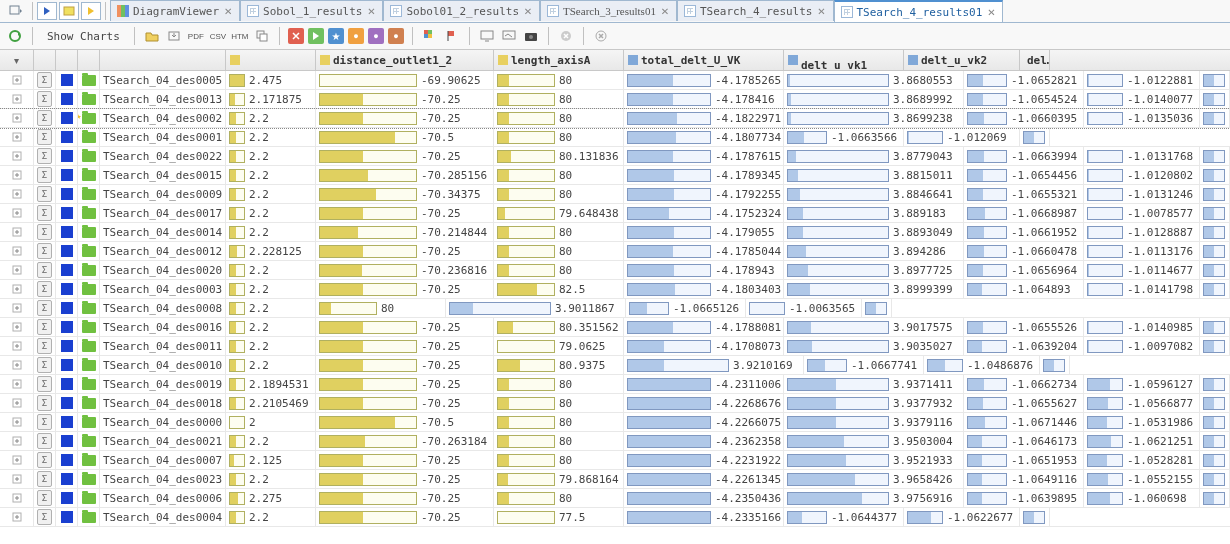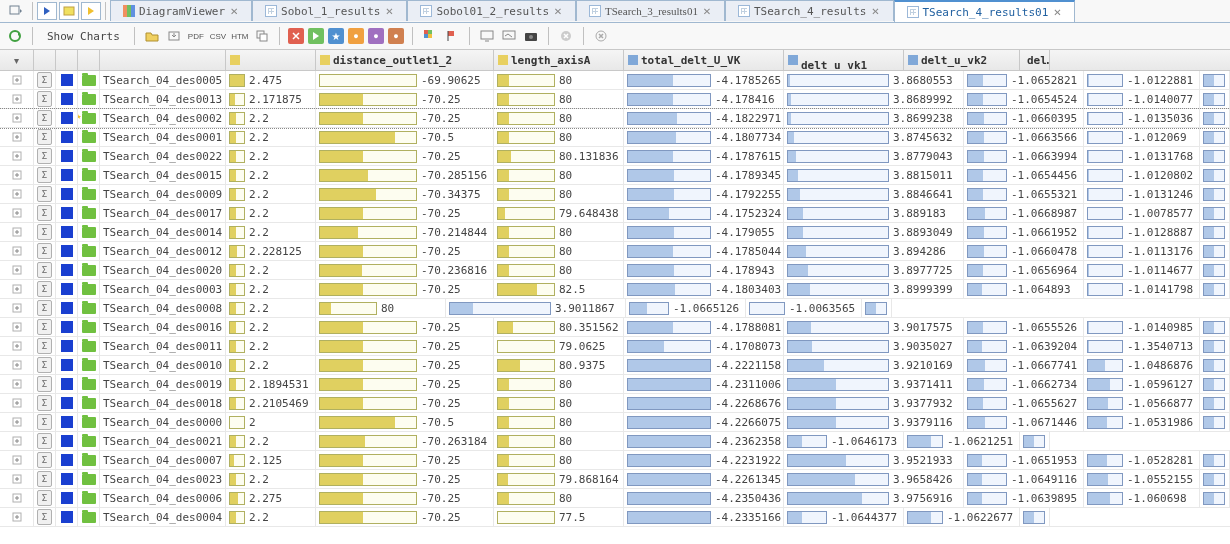--- a/index.html
+++ b/index.html
@@ -1,20 +1,20 @@
 <!DOCTYPE html>
 <html><head>
 <meta charset="utf-8">
 <style>
 html,body{margin:0;padding:0;font-family:"Microsoft YaHei",Arial,sans-serif;font-size:11px;color:#333;background:#fff;overflow:hidden}
 .app{width:1230px;height:544px;background:#f2f2f2;position:relative}
 .tabs{height:22px;border-bottom:1px solid #a0b8d0;display:flex;align-items:center;padding-left:4px;gap:2px;background:#f8f8f8}
 .tab-dd{width:24px;height:18px;display:flex;align-items:center;justify-content:center;cursor:pointer}
 .vsep{width:1px;height:18px;background:#c0c0c0;margin:0 2px}
-.tab{display:flex;align-items:center;padding:2px 12px;background:#eaeef5;border:1px solid #a0b8d0;border-bottom:none;height:16px;gap:4px;cursor:pointer;white-space:nowrap}
+.tab{display:flex;align-items:center;padding:2px 6px;background:#eaeef5;border:1px solid #a0b8d0;border-bottom:none;height:16px;gap:4px;cursor:pointer;white-space:nowrap}
 .tab.active{background:#fff;border-top:2px solid #5090d0}
 .tab-close{width:10px;height:10px;display:flex;align-items:center;justify-content:center;color:#888;font-size:10px}
 .tab-icon{width:12px;height:12px;display:inline-block}
 .tab-icon.chart{background:linear-gradient(90deg,#f09060 33%,#70c060 33% 66%,#6090e0 66%)}
 .tab-icon.grid{background:#fff;border:1px solid #9cb8d8;box-sizing:border-box;position:relative}
 .tab-icon.grid::before{content:"";position:absolute;inset:2px;background:linear-gradient(#c0d0e0 1px,transparent 1px),linear-gradient(90deg,#c0d0e0 1px,transparent 1px);background-size:3px 3px}
 .tab-play{width:18px;height:16px;background:#fff;border:1px solid #a0b8d0;display:flex;align-items:center;justify-content:center}
 .toolbar{height:26px;border-bottom:1px solid #c8c8c8;display:flex;align-items:center;padding:0 6px;gap:4px;background:#f8f8f8}
 .tb-btn{width:18px;height:18px;display:flex;align-items:center;justify-content:center;cursor:pointer;border-radius:2px}
 .tb-sep{width:1px;height:18px;background:#c0c0c0;margin:0 4px}
@@ -548,28 +548,20 @@
           </div>
         </div>
         <div class="cell c8">
           <div class="bar-wrap">
             <div class="bar-box blue" style="width: 82px;">
               <div class="bar-fill blue" style="width: 58%;"></div>
             </div>
             <span class="val">-4.1807734</span>
           </div>
         </div>
-        <div class="cell c9">
-          <div class="bar-wrap">
-            <div class="bar-box blue" style="width: 100px;">
-              <div class="bar-fill blue" style="width: 6%;"></div>
-            </div>
-            <span class="val">3.8745632</span>
-          </div>
-        </div>
         <div class="cell c10">
           <div class="bar-wrap">
             <div class="bar-box blue" style="width: 38px;">
               <div class="bar-fill blue" style="width: 43%;"></div>
             </div>
             <span class="val">-1.0663566</span>
           </div>
         </div>
         <div class="cell c11">
           <div class="bar-wrap">
@@ -1433,21 +1425,21 @@
               <div class="bar-fill blue" style="width: 36%;"></div>
             </div>
             <span class="val">-1.0639204</span>
           </div>
         </div>
         <div class="cell c11">
           <div class="bar-wrap">
             <div class="bar-box blue" style="width: 34px;">
               <div class="bar-fill blue" style="width: 1%;"></div>
             </div>
-            <span class="val">-1.3540713</span>
+            <span class="val">-1.0097082</span>
           </div>
         </div>
         <div class="cell c12">
           <div class="bar-box blue" style="width:20px">
             <div class="bar-fill blue" style="width:50%"></div>
           </div>
         </div>
       </div>
       <div class="row">
         <div class="cell c0">
@@ -1482,84 +1474,156 @@
             </div>
             <span class="val">-70.25</span>
           </div>
         </div>
         <div class="cell c7">
           <div class="bar-wrap">
             <div class="bar-box" style="width: 56px;">
               <div class="bar-fill" style="width: 39%;"></div>
             </div>
             <span class="val">80.9375</span>
+          </div>
+        </div>
+        <div class="cell c9">
+          <div class="bar-wrap">
+            <div class="bar-box blue" style="width: 100px;">
+              <div class="bar-fill blue" style="width: 36%;"></div>
+            </div>
+            <span class="val">3.9210169</span>
+          </div>
+        </div>
+        <div class="cell c10">
+          <div class="bar-wrap">
+            <div class="bar-box blue" style="width: 38px;">
+              <div class="bar-fill blue" style="width: 45%;"></div>
+            </div>
+            <span class="val">-1.0667741</span>
+          </div>
+        </div>
+        <div class="cell c11">
+          <div class="bar-wrap">
+            <div class="bar-box blue" style="width: 34px;">
+              <div class="bar-fill blue" style="width: 50%;"></div>
+            </div>
+            <span class="val">-1.0486876</span>
+          </div>
+        </div>
+        <div class="cell c12">
+          <div class="bar-box blue" style="width:20px">
+            <div class="bar-fill blue" style="width:50%"></div>
+          </div>
+        </div>
+      </div>
+      <div class="row">
+        <div class="cell c0">
+          <svg width="10" height="10">
+            <rect x="1" y="1" width="8" height="8" fill="none" stroke="#b0b0b0"></rect>
+            <line x1="3" y1="5" x2="7" y2="5" stroke="#888"></line>
+            <line x1="5" y1="3" x2="5" y2="7" stroke="#888"></line>
+          </svg>
+        </div>
+        <div class="cell c1">
+          <span class="ico-sigma">Σ</span>
+        </div>
+        <div class="cell c2">
+          <span class="ico-blue"></span>
+        </div>
+        <div class="cell c3" style="position: relative;">
+          <span class="ico-folder"></span>
+        </div>
+        <div class="cell c4 name">TSearch_04_des0019</div>
+        <div class="cell c5">
+          <div class="bar-wrap">
+            <div class="bar-box" style="width: 14px;">
+              <div class="bar-fill" style="width: 40%;"></div>
+            </div>
+            <span class="val">2.1894531</span>
+          </div>
+        </div>
+        <div class="cell c6">
+          <div class="bar-wrap">
+            <div class="bar-box" style="width: 96px;">
+              <div class="bar-fill" style="width: 45%;"></div>
+            </div>
+            <span class="val">-70.25</span>
+          </div>
+        </div>
+        <div class="cell c7">
+          <div class="bar-wrap">
+            <div class="bar-box" style="width: 56px;">
+              <div class="bar-fill" style="width: 20%;"></div>
+            </div>
+            <span class="val">80</span>
           </div>
         </div>
         <div class="cell c8">
           <div class="bar-wrap">
             <div class="bar-box blue" style="width: 82px;">
               <div class="bar-fill blue" style="width: 100%;"></div>
             </div>
-            <span class="val">-4.2221158</span>
+            <span class="val">-4.2311006</span>
           </div>
         </div>
         <div class="cell c9">
           <div class="bar-wrap">
             <div class="bar-box blue" style="width: 100px;">
-              <div class="bar-fill blue" style="width: 36%;"></div>
-            </div>
-            <span class="val">3.9210169</span>
-          </div>
-        </div>
-        <div class="cell c10">
-          <div class="bar-wrap">
-            <div class="bar-box blue" style="width: 38px;">
-              <div class="bar-fill blue" style="width: 45%;"></div>
-            </div>
-            <span class="val">-1.0667741</span>
-          </div>
-        </div>
-        <div class="cell c11">
-          <div class="bar-wrap">
-            <div class="bar-box blue" style="width: 34px;">
-              <div class="bar-fill blue" style="width: 50%;"></div>
-            </div>
-            <span class="val">-1.0486876</span>
-          </div>
-        </div>
-        <div class="cell c12">
-          <div class="bar-box blue" style="width:20px">
-            <div class="bar-fill blue" style="width:50%"></div>
-          </div>
-        </div>
-      </div>
-      <div class="row">
-        <div class="cell c0">
-          <svg width="10" height="10">
-            <rect x="1" y="1" width="8" height="8" fill="none" stroke="#b0b0b0"></rect>
-            <line x1="3" y1="5" x2="7" y2="5" stroke="#888"></line>
-            <line x1="5" y1="3" x2="5" y2="7" stroke="#888"></line>
-          </svg>
-        </div>
-        <div class="cell c1">
-          <span class="ico-sigma">Σ</span>
-        </div>
-        <div class="cell c2">
-          <span class="ico-blue"></span>
-        </div>
-        <div class="cell c3" style="position: relative;">
-          <span class="ico-folder"></span>
-        </div>
-        <div class="cell c4 name">TSearch_04_des0019</div>
-        <div class="cell c5">
-          <div class="bar-wrap">
-            <div class="bar-box" style="width: 14px;">
-              <div class="bar-fill" style="width: 40%;"></div>
-            </div>
-            <span class="val">2.1894531</span>
+              <div class="bar-fill blue" style="width: 48%;"></div>
+            </div>
+            <span class="val">3.9371411</span>
+          </div>
+        </div>
+        <div class="cell c10">
+          <div class="bar-wrap">
+            <div class="bar-box blue" style="width: 38px;">
+              <div class="bar-fill blue" style="width: 43%;"></div>
+            </div>
+            <span class="val">-1.0662734</span>
+          </div>
+        </div>
+        <div class="cell c11">
+          <div class="bar-wrap">
+            <div class="bar-box blue" style="width: 34px;">
+              <div class="bar-fill blue" style="width: 65%;"></div>
+            </div>
+            <span class="val">-1.0596127</span>
+          </div>
+        </div>
+        <div class="cell c12">
+          <div class="bar-box blue" style="width:20px">
+            <div class="bar-fill blue" style="width:50%"></div>
+          </div>
+        </div>
+      </div>
+      <div class="row">
+        <div class="cell c0">
+          <svg width="10" height="10">
+            <rect x="1" y="1" width="8" height="8" fill="none" stroke="#b0b0b0"></rect>
+            <line x1="3" y1="5" x2="7" y2="5" stroke="#888"></line>
+            <line x1="5" y1="3" x2="5" y2="7" stroke="#888"></line>
+          </svg>
+        </div>
+        <div class="cell c1">
+          <span class="ico-sigma">Σ</span>
+        </div>
+        <div class="cell c2">
+          <span class="ico-blue"></span>
+        </div>
+        <div class="cell c3" style="position: relative;">
+          <span class="ico-folder"></span>
+        </div>
+        <div class="cell c4 name">TSearch_04_des0018</div>
+        <div class="cell c5">
+          <div class="bar-wrap">
+            <div class="bar-box" style="width: 14px;">
+              <div class="bar-fill" style="width: 44%;"></div>
+            </div>
+            <span class="val">2.2105469</span>
           </div>
         </div>
         <div class="cell c6">
           <div class="bar-wrap">
             <div class="bar-box" style="width: 96px;">
               <div class="bar-fill" style="width: 45%;"></div>
             </div>
             <span class="val">-70.25</span>
           </div>
         </div>
@@ -1569,261 +1633,189 @@
               <div class="bar-fill" style="width: 20%;"></div>
             </div>
             <span class="val">80</span>
           </div>
         </div>
         <div class="cell c8">
           <div class="bar-wrap">
             <div class="bar-box blue" style="width: 82px;">
               <div class="bar-fill blue" style="width: 100%;"></div>
             </div>
-            <span class="val">-4.2311006</span>
+            <span class="val">-4.2268676</span>
           </div>
         </div>
         <div class="cell c9">
           <div class="bar-wrap">
             <div class="bar-box blue" style="width: 100px;">
               <div class="bar-fill blue" style="width: 48%;"></div>
             </div>
-            <span class="val">3.9371411</span>
-          </div>
-        </div>
-        <div class="cell c10">
-          <div class="bar-wrap">
-            <div class="bar-box blue" style="width: 38px;">
-              <div class="bar-fill blue" style="width: 43%;"></div>
-            </div>
-            <span class="val">-1.0662734</span>
-          </div>
-        </div>
-        <div class="cell c11">
-          <div class="bar-wrap">
-            <div class="bar-box blue" style="width: 34px;">
-              <div class="bar-fill blue" style="width: 65%;"></div>
-            </div>
-            <span class="val">-1.0596127</span>
-          </div>
-        </div>
-        <div class="cell c12">
-          <div class="bar-box blue" style="width:20px">
-            <div class="bar-fill blue" style="width:50%"></div>
-          </div>
-        </div>
-      </div>
-      <div class="row">
-        <div class="cell c0">
-          <svg width="10" height="10">
-            <rect x="1" y="1" width="8" height="8" fill="none" stroke="#b0b0b0"></rect>
-            <line x1="3" y1="5" x2="7" y2="5" stroke="#888"></line>
-            <line x1="5" y1="3" x2="5" y2="7" stroke="#888"></line>
-          </svg>
-        </div>
-        <div class="cell c1">
-          <span class="ico-sigma">Σ</span>
-        </div>
-        <div class="cell c2">
-          <span class="ico-blue"></span>
-        </div>
-        <div class="cell c3" style="position: relative;">
-          <span class="ico-folder"></span>
-        </div>
-        <div class="cell c4 name">TSearch_04_des0018</div>
-        <div class="cell c5">
-          <div class="bar-wrap">
-            <div class="bar-box" style="width: 14px;">
-              <div class="bar-fill" style="width: 44%;"></div>
-            </div>
-            <span class="val">2.2105469</span>
-          </div>
-        </div>
-        <div class="cell c6">
-          <div class="bar-wrap">
-            <div class="bar-box" style="width: 96px;">
-              <div class="bar-fill" style="width: 45%;"></div>
-            </div>
-            <span class="val">-70.25</span>
+            <span class="val">3.9377932</span>
+          </div>
+        </div>
+        <div class="cell c10">
+          <div class="bar-wrap">
+            <div class="bar-box blue" style="width: 38px;">
+              <div class="bar-fill blue" style="width: 40%;"></div>
+            </div>
+            <span class="val">-1.0655627</span>
+          </div>
+        </div>
+        <div class="cell c11">
+          <div class="bar-wrap">
+            <div class="bar-box blue" style="width: 34px;">
+              <div class="bar-fill blue" style="width: 60%;"></div>
+            </div>
+            <span class="val">-1.0566877</span>
+          </div>
+        </div>
+        <div class="cell c12">
+          <div class="bar-box blue" style="width:20px">
+            <div class="bar-fill blue" style="width:50%"></div>
+          </div>
+        </div>
+      </div>
+      <div class="row">
+        <div class="cell c0">
+          <svg width="10" height="10">
+            <rect x="1" y="1" width="8" height="8" fill="none" stroke="#b0b0b0"></rect>
+            <line x1="3" y1="5" x2="7" y2="5" stroke="#888"></line>
+            <line x1="5" y1="3" x2="5" y2="7" stroke="#888"></line>
+          </svg>
+        </div>
+        <div class="cell c1">
+          <span class="ico-sigma">Σ</span>
+        </div>
+        <div class="cell c2">
+          <span class="ico-blue"></span>
+        </div>
+        <div class="cell c3" style="position: relative;">
+          <span class="ico-folder"></span>
+        </div>
+        <div class="cell c4 name">TSearch_04_des0000</div>
+        <div class="cell c5">
+          <div class="bar-wrap">
+            <div class="bar-box" style="width: 14px;">
+              <div class="bar-fill" style="width: 0%;"></div>
+            </div>
+            <span class="val">2</span>
+          </div>
+        </div>
+        <div class="cell c6">
+          <div class="bar-wrap">
+            <div class="bar-box" style="width: 96px;">
+              <div class="bar-fill" style="width: 78%;"></div>
+            </div>
+            <span class="val">-70.5</span>
           </div>
         </div>
         <div class="cell c7">
           <div class="bar-wrap">
             <div class="bar-box" style="width: 56px;">
               <div class="bar-fill" style="width: 20%;"></div>
             </div>
             <span class="val">80</span>
           </div>
         </div>
         <div class="cell c8">
           <div class="bar-wrap">
             <div class="bar-box blue" style="width: 82px;">
               <div class="bar-fill blue" style="width: 100%;"></div>
             </div>
-            <span class="val">-4.2268676</span>
+            <span class="val">-4.2266075</span>
           </div>
         </div>
         <div class="cell c9">
           <div class="bar-wrap">
             <div class="bar-box blue" style="width: 100px;">
               <div class="bar-fill blue" style="width: 48%;"></div>
             </div>
-            <span class="val">3.9377932</span>
-          </div>
-        </div>
-        <div class="cell c10">
-          <div class="bar-wrap">
-            <div class="bar-box blue" style="width: 38px;">
-              <div class="bar-fill blue" style="width: 40%;"></div>
-            </div>
-            <span class="val">-1.0655627</span>
-          </div>
-        </div>
-        <div class="cell c11">
-          <div class="bar-wrap">
-            <div class="bar-box blue" style="width: 34px;">
-              <div class="bar-fill blue" style="width: 60%;"></div>
-            </div>
-            <span class="val">-1.0566877</span>
-          </div>
-        </div>
-        <div class="cell c12">
-          <div class="bar-box blue" style="width:20px">
-            <div class="bar-fill blue" style="width:50%"></div>
-          </div>
-        </div>
-      </div>
-      <div class="row">
-        <div class="cell c0">
-          <svg width="10" height="10">
-            <rect x="1" y="1" width="8" height="8" fill="none" stroke="#b0b0b0"></rect>
-            <line x1="3" y1="5" x2="7" y2="5" stroke="#888"></line>
-            <line x1="5" y1="3" x2="5" y2="7" stroke="#888"></line>
-          </svg>
-        </div>
-        <div class="cell c1">
-          <span class="ico-sigma">Σ</span>
-        </div>
-        <div class="cell c2">
-          <span class="ico-blue"></span>
-        </div>
-        <div class="cell c3" style="position: relative;">
-          <span class="ico-folder"></span>
-        </div>
-        <div class="cell c4 name">TSearch_04_des0000</div>
-        <div class="cell c5">
-          <div class="bar-wrap">
-            <div class="bar-box" style="width: 14px;">
-              <div class="bar-fill" style="width: 0%;"></div>
-            </div>
-            <span class="val">2</span>
-          </div>
-        </div>
-        <div class="cell c6">
-          <div class="bar-wrap">
-            <div class="bar-box" style="width: 96px;">
-              <div class="bar-fill" style="width: 78%;"></div>
-            </div>
-            <span class="val">-70.5</span>
+            <span class="val">3.9379116</span>
+          </div>
+        </div>
+        <div class="cell c10">
+          <div class="bar-wrap">
+            <div class="bar-box blue" style="width: 38px;">
+              <div class="bar-fill blue" style="width: 46%;"></div>
+            </div>
+            <span class="val">-1.0671446</span>
+          </div>
+        </div>
+        <div class="cell c11">
+          <div class="bar-wrap">
+            <div class="bar-box blue" style="width: 34px;">
+              <div class="bar-fill blue" style="width: 56%;"></div>
+            </div>
+            <span class="val">-1.0531986</span>
+          </div>
+        </div>
+        <div class="cell c12">
+          <div class="bar-box blue" style="width:20px">
+            <div class="bar-fill blue" style="width:50%"></div>
+          </div>
+        </div>
+      </div>
+      <div class="row">
+        <div class="cell c0">
+          <svg width="10" height="10">
+            <rect x="1" y="1" width="8" height="8" fill="none" stroke="#b0b0b0"></rect>
+            <line x1="3" y1="5" x2="7" y2="5" stroke="#888"></line>
+            <line x1="5" y1="3" x2="5" y2="7" stroke="#888"></line>
+          </svg>
+        </div>
+        <div class="cell c1">
+          <span class="ico-sigma">Σ</span>
+        </div>
+        <div class="cell c2">
+          <span class="ico-blue"></span>
+        </div>
+        <div class="cell c3" style="position: relative;">
+          <span class="ico-folder"></span>
+        </div>
+        <div class="cell c4 name">TSearch_04_des0021</div>
+        <div class="cell c5">
+          <div class="bar-wrap">
+            <div class="bar-box" style="width: 14px;">
+              <div class="bar-fill" style="width: 42%;"></div>
+            </div>
+            <span class="val">2.2</span>
+          </div>
+        </div>
+        <div class="cell c6">
+          <div class="bar-wrap">
+            <div class="bar-box" style="width: 96px;">
+              <div class="bar-fill" style="width: 47%;"></div>
+            </div>
+            <span class="val">-70.263184</span>
           </div>
         </div>
         <div class="cell c7">
           <div class="bar-wrap">
             <div class="bar-box" style="width: 56px;">
               <div class="bar-fill" style="width: 20%;"></div>
             </div>
             <span class="val">80</span>
           </div>
         </div>
         <div class="cell c8">
           <div class="bar-wrap">
             <div class="bar-box blue" style="width: 82px;">
               <div class="bar-fill blue" style="width: 100%;"></div>
             </div>
-            <span class="val">-4.2266075</span>
+            <span class="val">-4.2362358</span>
           </div>
         </div>
         <div class="cell c9">
           <div class="bar-wrap">
             <div class="bar-box blue" style="width: 100px;">
-              <div class="bar-fill blue" style="width: 48%;"></div>
-            </div>
-            <span class="val">3.9379116</span>
-          </div>
-        </div>
-        <div class="cell c10">
-          <div class="bar-wrap">
-            <div class="bar-box blue" style="width: 38px;">
-              <div class="bar-fill blue" style="width: 46%;"></div>
-            </div>
-            <span class="val">-1.0671446</span>
-          </div>
-        </div>
-        <div class="cell c11">
-          <div class="bar-wrap">
-            <div class="bar-box blue" style="width: 34px;">
               <div class="bar-fill blue" style="width: 56%;"></div>
             </div>
-            <span class="val">-1.0531986</span>
-          </div>
-        </div>
-        <div class="cell c12">
-          <div class="bar-box blue" style="width:20px">
-            <div class="bar-fill blue" style="width:50%"></div>
-          </div>
-        </div>
-      </div>
-      <div class="row">
-        <div class="cell c0">
-          <svg width="10" height="10">
-            <rect x="1" y="1" width="8" height="8" fill="none" stroke="#b0b0b0"></rect>
-            <line x1="3" y1="5" x2="7" y2="5" stroke="#888"></line>
-            <line x1="5" y1="3" x2="5" y2="7" stroke="#888"></line>
-          </svg>
-        </div>
-        <div class="cell c1">
-          <span class="ico-sigma">Σ</span>
-        </div>
-        <div class="cell c2">
-          <span class="ico-blue"></span>
-        </div>
-        <div class="cell c3" style="position: relative;">
-          <span class="ico-folder"></span>
-        </div>
-        <div class="cell c4 name">TSearch_04_des0021</div>
-        <div class="cell c5">
-          <div class="bar-wrap">
-            <div class="bar-box" style="width: 14px;">
-              <div class="bar-fill" style="width: 42%;"></div>
-            </div>
-            <span class="val">2.2</span>
-          </div>
-        </div>
-        <div class="cell c6">
-          <div class="bar-wrap">
-            <div class="bar-box" style="width: 96px;">
-              <div class="bar-fill" style="width: 47%;"></div>
-            </div>
-            <span class="val">-70.263184</span>
-          </div>
-        </div>
-        <div class="cell c7">
-          <div class="bar-wrap">
-            <div class="bar-box" style="width: 56px;">
-              <div class="bar-fill" style="width: 20%;"></div>
-            </div>
-            <span class="val">80</span>
-          </div>
-        </div>
-        <div class="cell c8">
-          <div class="bar-wrap">
-            <div class="bar-box blue" style="width: 82px;">
-              <div class="bar-fill blue" style="width: 100%;"></div>
-            </div>
-            <span class="val">-4.2362358</span>
+            <span class="val">3.9503004</span>
           </div>
         </div>
         <div class="cell c10">
           <div class="bar-wrap">
             <div class="bar-box blue" style="width: 38px;">
               <div class="bar-fill blue" style="width: 37%;"></div>
             </div>
             <span class="val">-1.0646173</span>
           </div>
         </div>

